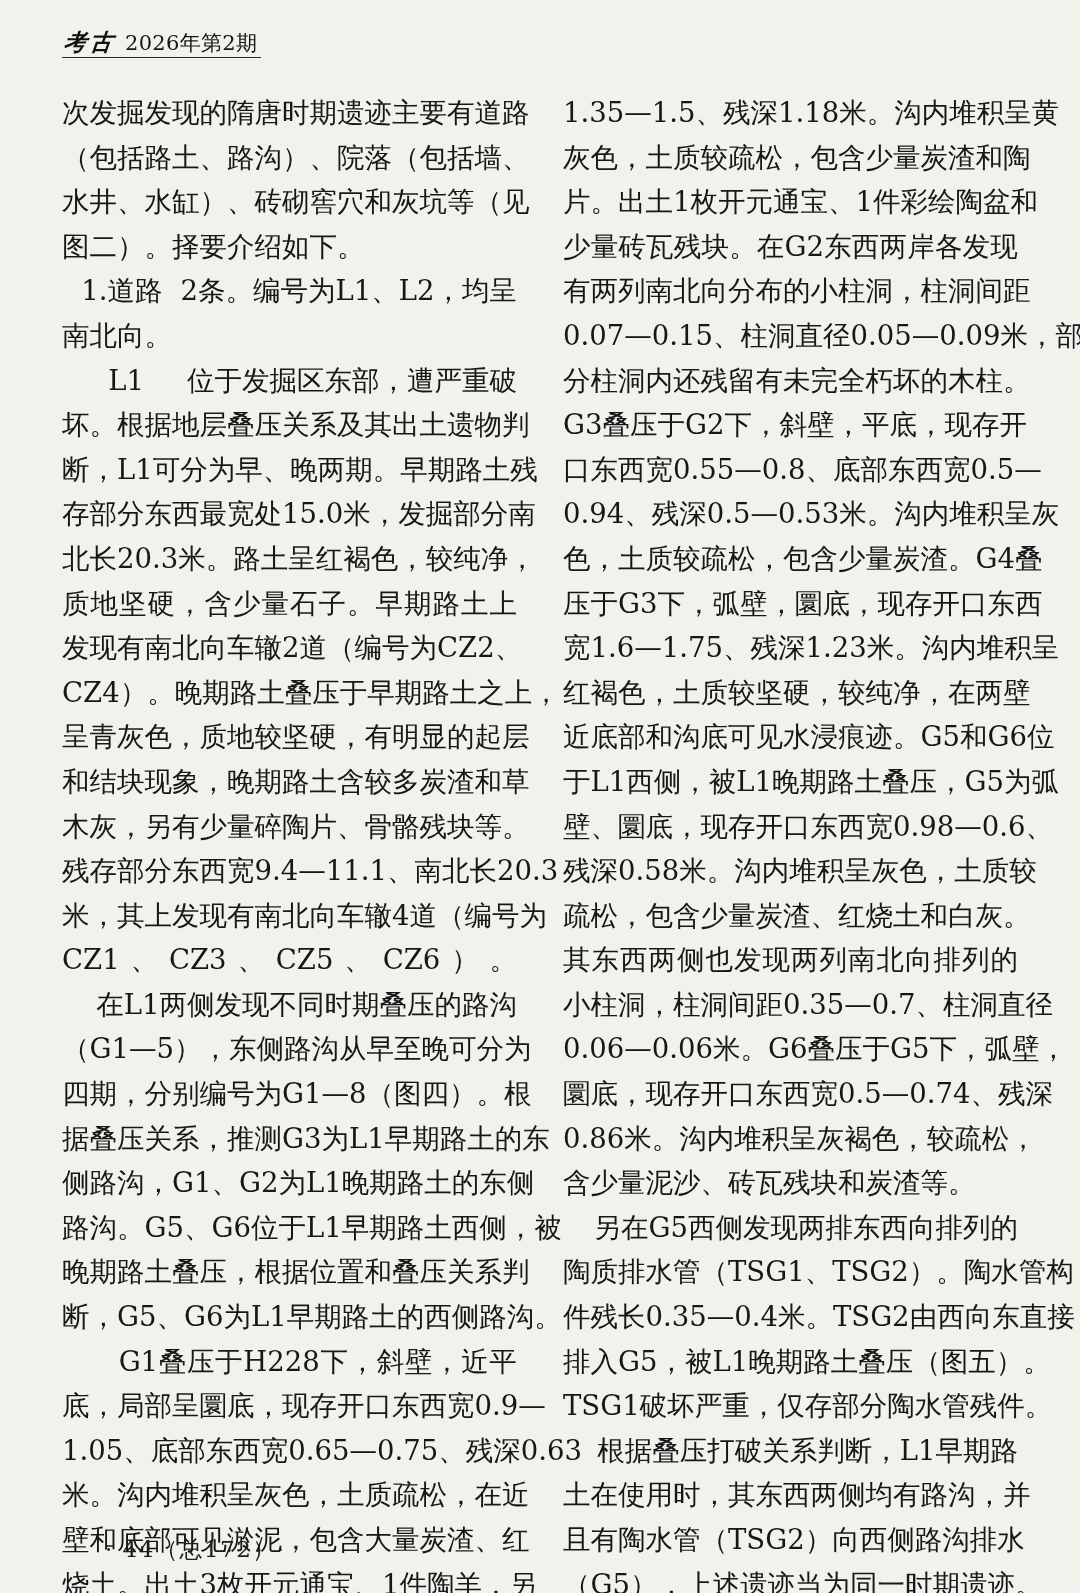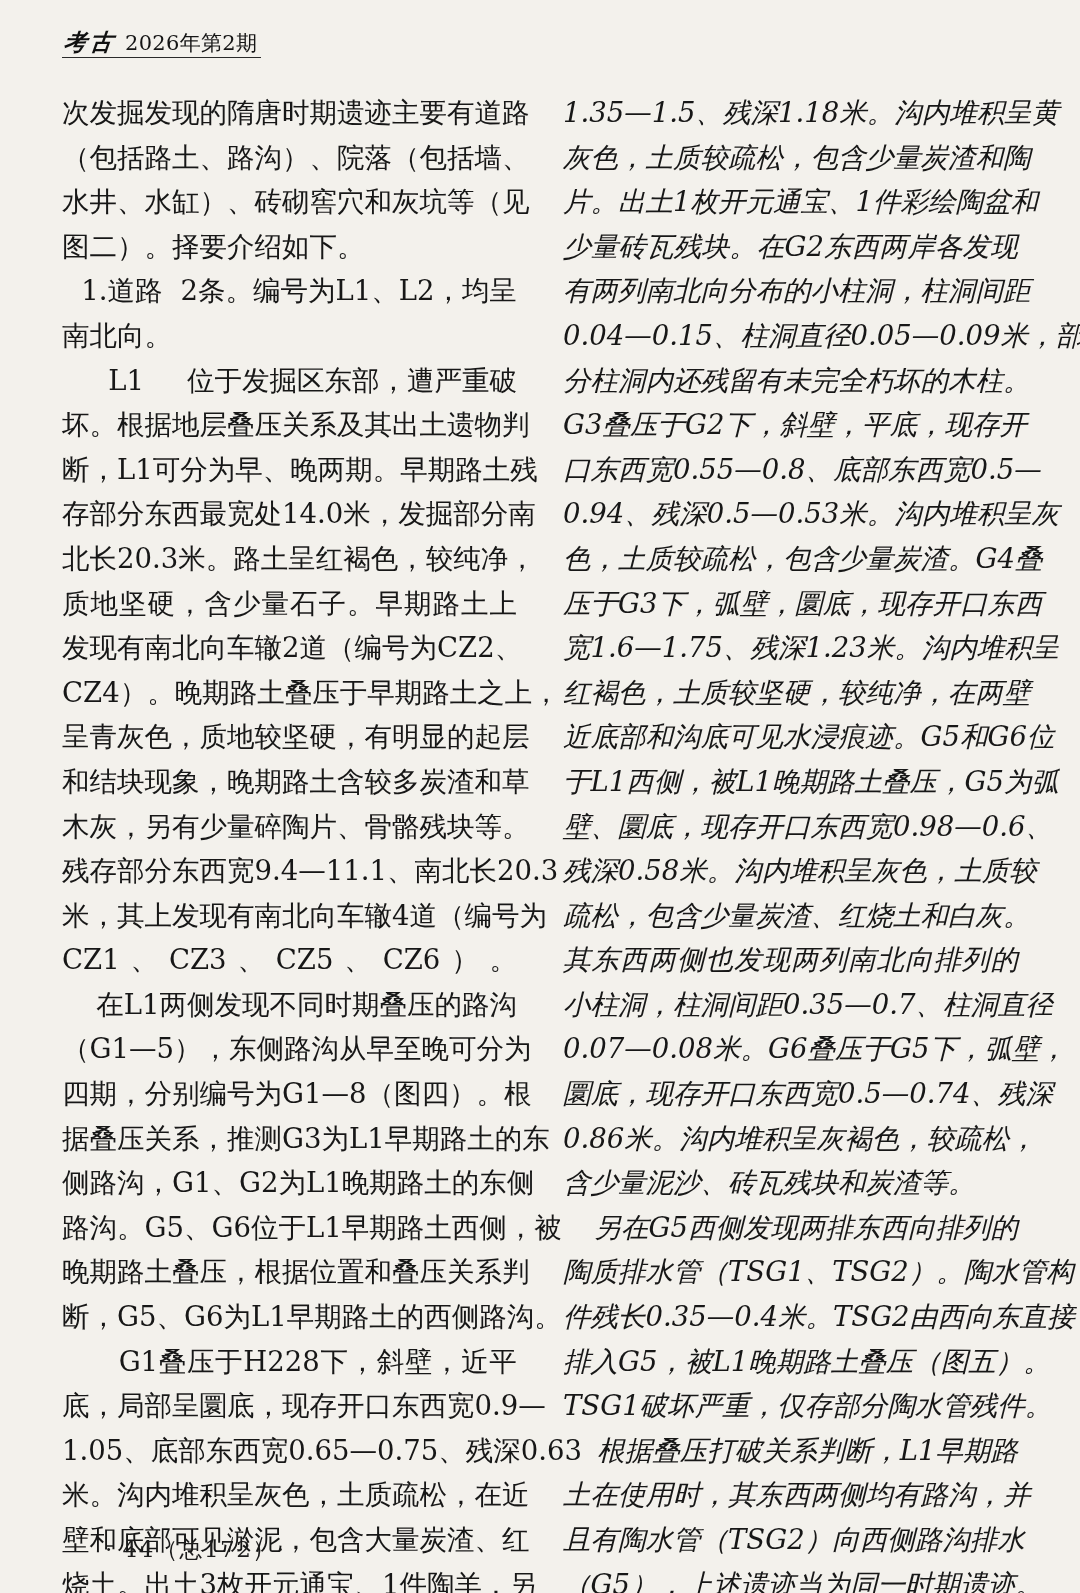--- a/index.html
+++ b/index.html
@@ -66,21 +66,21 @@
     width: 956px;
     height: 1400px;
   }
   .col {
     position: absolute;
     top: 0;
     width: 455px;
     height: 1400px;
   }
   .col-left  { left: 0px; }
-  .col-right { left: 501px; font-style: italic; }
+  .col-right { left: 501px; }
 
   
   .para { margin: 0; }
 
   .ln {
     display: flex;
     height: 44.6px;
     align-items: baseline;
     font-size: 27.5px;
     line-height: 44.6px;
@@ -138,21 +138,21 @@
           <div class="ln last"><span>图</span><span>二</span><span>）</span><span>。</span><span>择</span><span>要</span><span>介</span><span>绍</span><span>如</span><span>下</span><span>。</span></div>
         </div>
         <div class="para">
           <div class="ln just"><span class="indent"></span><span class="lat">1.</span><span>道</span><span>路</span><span class="gap-sm"></span><span class="gap-sm"></span><span class="lat">2</span><span>条</span><span>。</span><span>编</span><span>号</span><span>为</span><span class="lat">L1</span><span>、</span><span class="lat">L2</span><span>，</span><span>均</span><span>呈</span></div>
           <div class="ln last"><span>南</span><span>北</span><span>向</span><span>。</span></div>
         </div>
         <div class="para">
           <div class="ln just"><span class="indent"></span><span class="lat">L1</span><span class="gap-sm"></span><span class="gap-sm"></span><span>位</span><span>于</span><span>发</span><span>掘</span><span>区</span><span>东</span><span>部</span><span>，</span><span>遭</span><span>严</span><span>重</span><span>破</span></div>
           <div class="ln just"><span>坏</span><span>。</span><span>根</span><span>据</span><span>地</span><span>层</span><span>叠</span><span>压</span><span>关</span><span>系</span><span>及</span><span>其</span><span>出</span><span>土</span><span>遗</span><span>物</span><span>判</span></div>
           <div class="ln just"><span>断</span><span>，</span><span class="lat">L1</span><span>可</span><span>分</span><span>为</span><span>早</span><span>、</span><span>晚</span><span>两</span><span>期</span><span>。</span><span>早</span><span>期</span><span>路</span><span>土</span><span>残</span></div>
-          <div class="ln just"><span>存</span><span>部</span><span>分</span><span>东</span><span>西</span><span>最</span><span>宽</span><span>处</span><span class="lat">14.0</span><span>米</span><span>，</span><span>发</span><span>掘</span><span>部</span><span>分</span><span>南</span></div>
+          <div class="ln just"><span>存</span><span>部</span><span>分</span><span>东</span><span>西</span><span>最</span><span>宽</span><span>处</span><span class="lat">15.0</span><span>米</span><span>，</span><span>发</span><span>掘</span><span>部</span><span>分</span><span>南</span></div>
           <div class="ln just"><span>北</span><span>长</span><span class="lat">20.3</span><span>米</span><span>。</span><span>路</span><span>土</span><span>呈</span><span>红</span><span>褐</span><span>色</span><span>，</span><span>较</span><span>纯</span><span>净</span><span>，</span></div>
           <div class="ln just"><span>质</span><span>地</span><span>坚</span><span>硬</span><span>，</span><span>含</span><span>少</span><span>量</span><span>石</span><span>子</span><span>。</span><span>早</span><span>期</span><span>路</span><span>土</span><span>上</span></div>
           <div class="ln just"><span>发</span><span>现</span><span>有</span><span>南</span><span>北</span><span>向</span><span>车</span><span>辙</span><span class="lat">2</span><span>道</span><span>（</span><span>编</span><span>号</span><span>为</span><span class="lat">CZ2</span><span>、</span></div>
           <div class="ln just"><span class="lat">CZ4</span><span>）</span><span>。</span><span>晚</span><span>期</span><span>路</span><span>土</span><span>叠</span><span>压</span><span>于</span><span>早</span><span>期</span><span>路</span><span>土</span><span>之</span><span>上</span><span>，</span></div>
           <div class="ln just"><span>呈</span><span>青</span><span>灰</span><span>色</span><span>，</span><span>质</span><span>地</span><span>较</span><span>坚</span><span>硬</span><span>，</span><span>有</span><span>明</span><span>显</span><span>的</span><span>起</span><span>层</span></div>
           <div class="ln just"><span>和</span><span>结</span><span>块</span><span>现</span><span>象</span><span>，</span><span>晚</span><span>期</span><span>路</span><span>土</span><span>含</span><span>较</span><span>多</span><span>炭</span><span>渣</span><span>和</span><span>草</span></div>
           <div class="ln just"><span>木</span><span>灰</span><span>，</span><span>另</span><span>有</span><span>少</span><span>量</span><span>碎</span><span>陶</span><span>片</span><span>、</span><span>骨</span><span>骼</span><span>残</span><span>块</span><span>等</span><span>。</span></div>
           <div class="ln just"><span>残</span><span>存</span><span>部</span><span>分</span><span>东</span><span>西</span><span>宽</span><span class="lat">9.4—11.1</span><span>、</span><span>南</span><span>北</span><span>长</span><span class="lat">20.3</span></div>
           <div class="ln just"><span>米</span><span>，</span><span>其</span><span>上</span><span>发</span><span>现</span><span>有</span><span>南</span><span>北</span><span>向</span><span>车</span><span>辙</span><span class="lat">4</span><span>道</span><span>（</span><span>编</span><span>号</span><span>为</span></div>
           <div class="ln just"><span class="lat">CZ1</span><span>、</span><span class="lat">CZ3</span><span>、</span><span class="lat">CZ5</span><span>、</span><span class="lat">CZ6</span><span>）</span><span>。</span></div>
@@ -176,37 +176,37 @@
           <div class="ln just"><span>烧</span><span>土</span><span>。</span><span>出</span><span>土</span><span class="lat">3</span><span>枚</span><span>开</span><span>元</span><span>通</span><span>宝</span><span>、</span><span class="lat">1</span><span>件</span><span>陶</span><span>羊</span><span>，</span><span>另</span></div>
         </div>
       </div>
     <div class="col col-right">
         <div class="para">
           <div class="ln just"><span class="lat">1.35—1.5</span><span>、</span><span>残</span><span>深</span><span class="lat">1.18</span><span>米</span><span>。</span><span>沟</span><span>内</span><span>堆</span><span>积</span><span>呈</span><span>黄</span></div>
           <div class="ln just"><span>灰</span><span>色</span><span>，</span><span>土</span><span>质</span><span>较</span><span>疏</span><span>松</span><span>，</span><span>包</span><span>含</span><span>少</span><span>量</span><span>炭</span><span>渣</span><span>和</span><span>陶</span></div>
           <div class="ln just"><span>片</span><span>。</span><span>出</span><span>土</span><span class="lat">1</span><span>枚</span><span>开</span><span>元</span><span>通</span><span>宝</span><span>、</span><span class="lat">1</span><span>件</span><span>彩</span><span>绘</span><span>陶</span><span>盆</span><span>和</span></div>
           <div class="ln just"><span>少</span><span>量</span><span>砖</span><span>瓦</span><span>残</span><span>块</span><span>。</span><span>在</span><span class="lat">G2</span><span>东</span><span>西</span><span>两</span><span>岸</span><span>各</span><span>发</span><span>现</span></div>
           <div class="ln just"><span>有</span><span>两</span><span>列</span><span>南</span><span>北</span><span>向</span><span>分</span><span>布</span><span>的</span><span>小</span><span>柱</span><span>洞</span><span>，</span><span>柱</span><span>洞</span><span>间</span><span>距</span></div>
-          <div class="ln just"><span class="lat">0.04—0.15</span><span>、</span><span>柱</span><span>洞</span><span>直</span><span>径</span><span class="lat">0.05—0.09</span><span>米</span><span>，</span><span>部</span></div>
+          <div class="ln just"><span class="lat">0.07—0.15</span><span>、</span><span>柱</span><span>洞</span><span>直</span><span>径</span><span class="lat">0.05—0.09</span><span>米</span><span>，</span><span>部</span></div>
           <div class="ln just"><span>分</span><span>柱</span><span>洞</span><span>内</span><span>还</span><span>残</span><span>留</span><span>有</span><span>未</span><span>完</span><span>全</span><span>朽</span><span>坏</span><span>的</span><span>木</span><span>柱</span><span>。</span></div>
           <div class="ln just"><span class="lat">G3</span><span>叠</span><span>压</span><span>于</span><span class="lat">G2</span><span>下</span><span>，</span><span>斜</span><span>壁</span><span>，</span><span>平</span><span>底</span><span>，</span><span>现</span><span>存</span><span>开</span></div>
           <div class="ln just"><span>口</span><span>东</span><span>西</span><span>宽</span><span class="lat">0.55—0.8</span><span>、</span><span>底</span><span>部</span><span>东</span><span>西</span><span>宽</span><span class="lat">0.5—</span></div>
           <div class="ln just"><span class="lat">0.94</span><span>、</span><span>残</span><span>深</span><span class="lat">0.5—0.53</span><span>米</span><span>。</span><span>沟</span><span>内</span><span>堆</span><span>积</span><span>呈</span><span>灰</span></div>
           <div class="ln just"><span>色</span><span>，</span><span>土</span><span>质</span><span>较</span><span>疏</span><span>松</span><span>，</span><span>包</span><span>含</span><span>少</span><span>量</span><span>炭</span><span>渣</span><span>。</span><span class="lat">G4</span><span>叠</span></div>
           <div class="ln just"><span>压</span><span>于</span><span class="lat">G3</span><span>下</span><span>，</span><span>弧</span><span>壁</span><span>，</span><span>圜</span><span>底</span><span>，</span><span>现</span><span>存</span><span>开</span><span>口</span><span>东</span><span>西</span></div>
           <div class="ln just"><span>宽</span><span class="lat">1.6—1.75</span><span>、</span><span>残</span><span>深</span><span class="lat">1.23</span><span>米</span><span>。</span><span>沟</span><span>内</span><span>堆</span><span>积</span><span>呈</span></div>
           <div class="ln just"><span>红</span><span>褐</span><span>色</span><span>，</span><span>土</span><span>质</span><span>较</span><span>坚</span><span>硬</span><span>，</span><span>较</span><span>纯</span><span>净</span><span>，</span><span>在</span><span>两</span><span>壁</span></div>
           <div class="ln just"><span>近</span><span>底</span><span>部</span><span>和</span><span>沟</span><span>底</span><span>可</span><span>见</span><span>水</span><span>浸</span><span>痕</span><span>迹</span><span>。</span><span class="lat">G5</span><span>和</span><span class="lat">G6</span><span>位</span></div>
           <div class="ln just"><span>于</span><span class="lat">L1</span><span>西</span><span>侧</span><span>，</span><span>被</span><span class="lat">L1</span><span>晚</span><span>期</span><span>路</span><span>土</span><span>叠</span><span>压</span><span>，</span><span class="lat">G5</span><span>为</span><span>弧</span></div>
           <div class="ln just"><span>壁</span><span>、</span><span>圜</span><span>底</span><span>，</span><span>现</span><span>存</span><span>开</span><span>口</span><span>东</span><span>西</span><span>宽</span><span class="lat">0.98—0.6</span><span>、</span></div>
           <div class="ln just"><span>残</span><span>深</span><span class="lat">0.58</span><span>米</span><span>。</span><span>沟</span><span>内</span><span>堆</span><span>积</span><span>呈</span><span>灰</span><span>色</span><span>，</span><span>土</span><span>质</span><span>较</span></div>
           <div class="ln just"><span>疏</span><span>松</span><span>，</span><span>包</span><span>含</span><span>少</span><span>量</span><span>炭</span><span>渣</span><span>、</span><span>红</span><span>烧</span><span>土</span><span>和</span><span>白</span><span>灰</span><span>。</span></div>
           <div class="ln just"><span>其</span><span>东</span><span>西</span><span>两</span><span>侧</span><span>也</span><span>发</span><span>现</span><span>两</span><span>列</span><span>南</span><span>北</span><span>向</span><span>排</span><span>列</span><span>的</span></div>
           <div class="ln just"><span>小</span><span>柱</span><span>洞</span><span>，</span><span>柱</span><span>洞</span><span>间</span><span>距</span><span class="lat">0.35—0.7</span><span>、</span><span>柱</span><span>洞</span><span>直</span><span>径</span></div>
-          <div class="ln just"><span class="lat">0.07—0.08</span><span>米</span><span>。</span><span class="lat">G6</span><span>叠</span><span>压</span><span>于</span><span class="lat">G5</span><span>下</span><span>，</span><span>弧</span><span>壁</span><span>，</span></div>
+          <div class="ln just"><span class="lat">0.06—0.06</span><span>米</span><span>。</span><span class="lat">G6</span><span>叠</span><span>压</span><span>于</span><span class="lat">G5</span><span>下</span><span>，</span><span>弧</span><span>壁</span><span>，</span></div>
           <div class="ln just"><span>圜</span><span>底</span><span>，</span><span>现</span><span>存</span><span>开</span><span>口</span><span>东</span><span>西</span><span>宽</span><span class="lat">0.5—0.74</span><span>、</span><span>残</span><span>深</span></div>
           <div class="ln just"><span class="lat">0.86</span><span>米</span><span>。</span><span>沟</span><span>内</span><span>堆</span><span>积</span><span>呈</span><span>灰</span><span>褐</span><span>色</span><span>，</span><span>较</span><span>疏</span><span>松</span><span>，</span></div>
           <div class="ln last"><span>含</span><span>少</span><span>量</span><span>泥</span><span>沙</span><span>、</span><span>砖</span><span>瓦</span><span>残</span><span>块</span><span>和</span><span>炭</span><span>渣</span><span>等</span><span>。</span></div>
         </div>
         <div class="para">
           <div class="ln just"><span class="indent"></span><span>另</span><span>在</span><span class="lat">G5</span><span>西</span><span>侧</span><span>发</span><span>现</span><span>两</span><span>排</span><span>东</span><span>西</span><span>向</span><span>排</span><span>列</span><span>的</span></div>
           <div class="ln just"><span>陶</span><span>质</span><span>排</span><span>水</span><span>管</span><span>（</span><span class="lat">TSG1</span><span>、</span><span class="lat">TSG2</span><span>）</span><span>。</span><span>陶</span><span>水</span><span>管</span><span>构</span></div>
           <div class="ln just"><span>件</span><span>残</span><span>长</span><span class="lat">0.35—0.4</span><span>米</span><span>。</span><span class="lat">TSG2</span><span>由</span><span>西</span><span>向</span><span>东</span><span>直</span><span>接</span></div>
           <div class="ln just"><span>排</span><span>入</span><span class="lat">G5</span><span>，</span><span>被</span><span class="lat">L1</span><span>晚</span><span>期</span><span>路</span><span>土</span><span>叠</span><span>压</span><span>（</span><span>图</span><span>五</span><span>）</span><span>。</span></div>
           <div class="ln just"><span class="lat">TSG1</span><span>破</span><span>坏</span><span>严</span><span>重</span><span>，</span><span>仅</span><span>存</span><span>部</span><span>分</span><span>陶</span><span>水</span><span>管</span><span>残</span><span>件</span><span>。</span></div>

